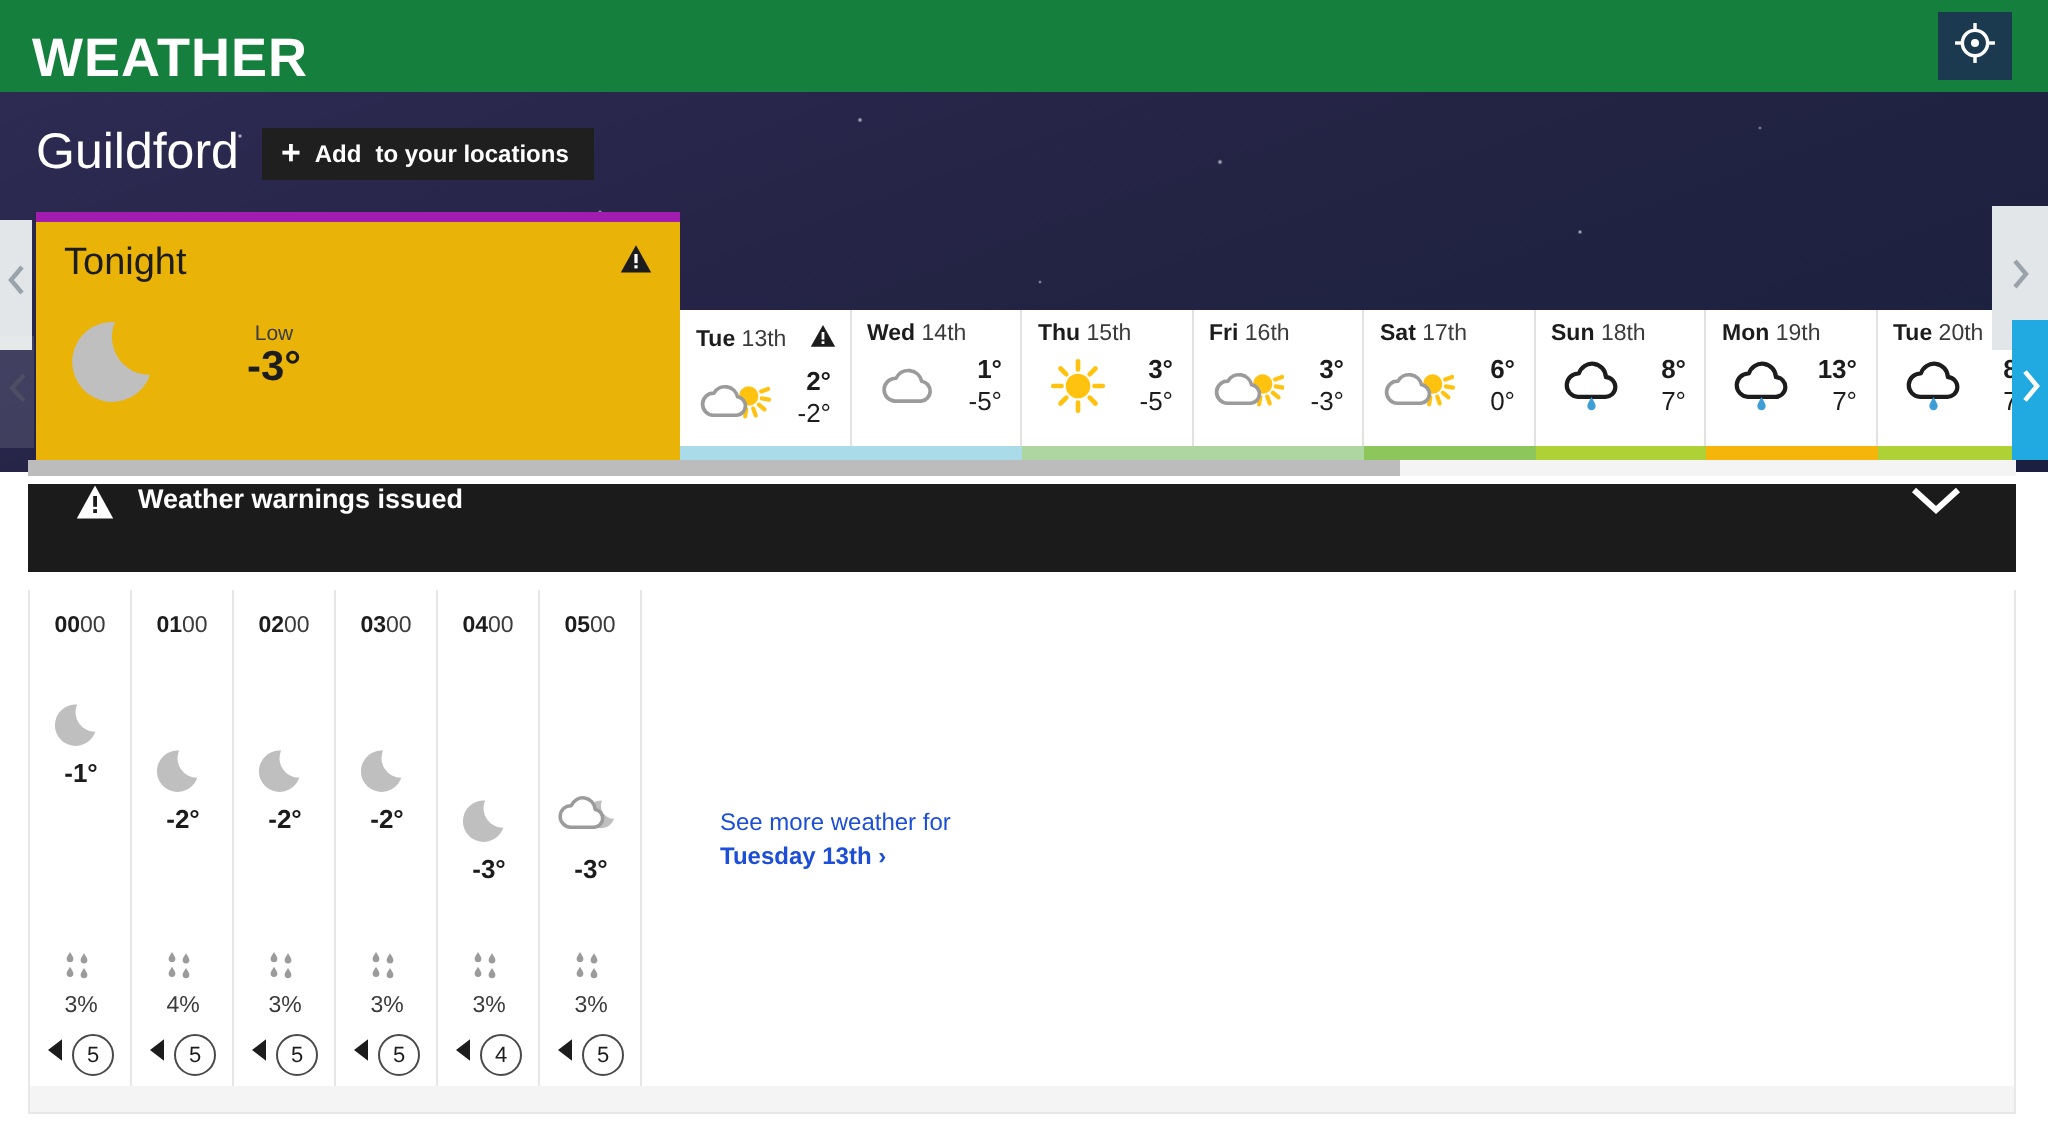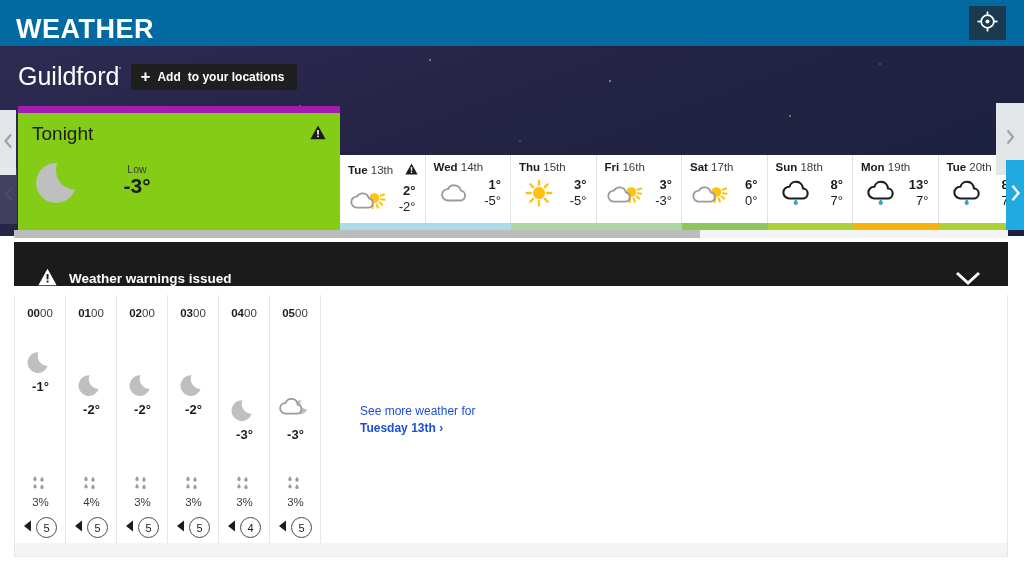--- a/index.html
+++ b/index.html
@@ -8,21 +8,21 @@
     font-family: "Liberation Sans", sans-serif;
     background: #ffffff;
     overflow: hidden;
   }
   #app { position: relative; width: 1024px; height: 567px; }
 
   
   .header {
     position: absolute; top: 0; left: 0;
     width: 1024px; height: 58px;
-    background: #0369a1;
+    background: #15803d;
     display: flex; align-items: center;
   }
   .brand {
     color: #fff; font-size: 27px; font-weight: bold;
     letter-spacing: 0.5px; margin-left: 16px;
     font-family: "Liberation Sans", sans-serif;
   }
   .search-wrap {
     position: absolute; left: 208px; top: 6px;
     width: 754px; height: 34px;
@@ -79,22 +79,22 @@
     display: flex; align-items: center; gap: 7px;
     font-size: 12px; font-weight: bold; cursor: pointer; border: none;
     font-family: "Liberation Sans", sans-serif;
   }
   .plus-ico { font-size: 17px; line-height: 1; font-weight: bold; }
 
   
   .tonight {
     position: absolute; top: 106px; left: 18px;
     width: 322px; height: 124px;
-    background: #84cc16;
-    border-top: 7px solid #a21caf;
+    background: #eab308;
+    border-top: 5px solid #a21caf;
     z-index: 6;
   }
   .tonight-head {
     display: flex; align-items: center; justify-content: space-between;
     padding: 10px 14px 0 14px;
   }
   .tonight-title { font-size: 19px; color: #1c1c1c; font-weight: normal; }
   .tonight-body { display: flex; align-items: flex-start; padding: 4px 0 0 0; }
   .tonight-icon { width: 88px; display: flex; justify-content: center; padding-top: 4px; }
   .tonight-temp {
@@ -154,21 +154,21 @@
     position: absolute; top: 160px; left: 1006px; width: 18px; height: 70px;
     background: #21aae1;
     display: flex; align-items: center; justify-content: center;
     cursor: pointer; z-index: 7;
   }
 
   
   .warnbar {
     position: absolute; top: 242px; left: 14px;
     width: 994px; height: 44px; background: #1b1b1b;
-    display: flex; align-items: flex-end; cursor: pointer;
+    display: flex; align-items: flex-start; cursor: pointer;
   }
   .warn-tri { margin-left: 24px; display: flex; align-items: center; }
   .warn-txt { color: #fff; font-size: 13.5px; font-weight: bold; margin-left: 12px; }
   .warn-chev { margin-left: auto; margin-right: 26px; display: flex; align-items: center; }
 
   
   .hourly {
     position: absolute; top: 295px; left: 14px;
     width: 994px; height: 262px; background: #fff;
     border: 1px solid #e8e8e8; border-top: none;

